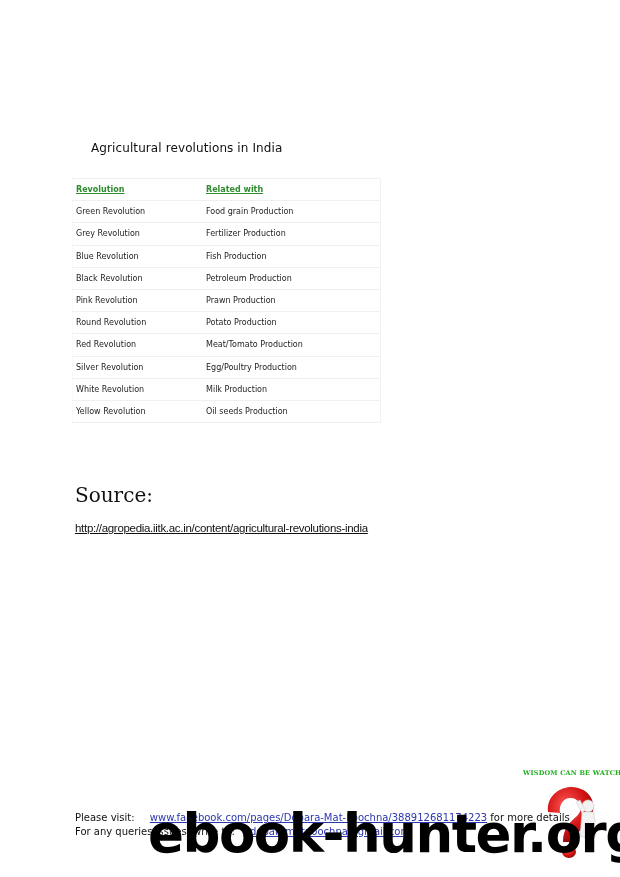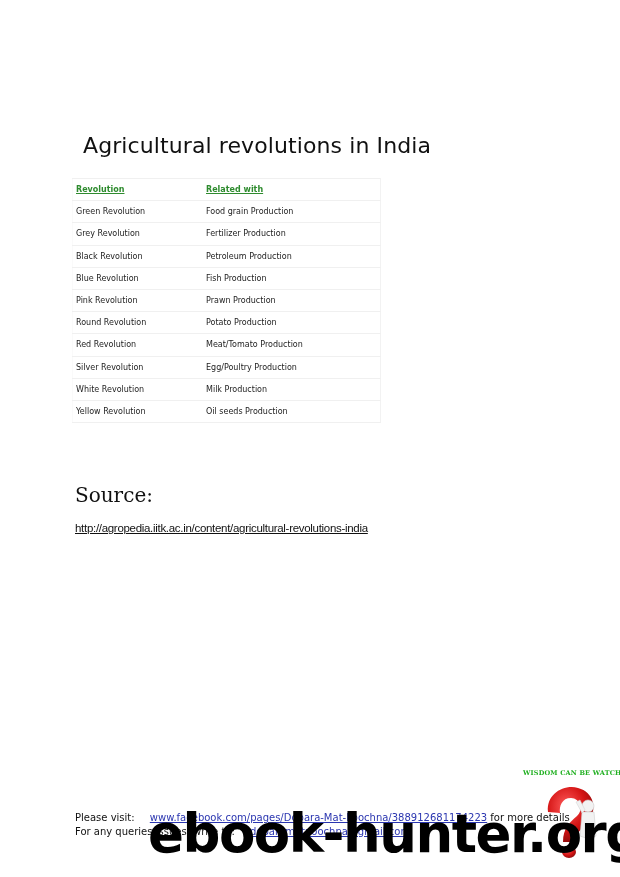--- a/index.html
+++ b/index.html
@@ -13,25 +13,25 @@
       position: relative;
       overflow: hidden;
       font-family: "DejaVu Sans", sans-serif;
       color: #111;
     }
     .page-title {
       position: absolute;
       left: 75px;
       top: 125px;
       font-family: "DejaVu Sans", sans-serif;
-      font-size: 22px;
+      font-size: 12px;
       font-weight: normal;
       letter-spacing: 0.1px;
       color: #111;
-      margin: 8px;
+      margin: 16px;
     }
     .rev-table {
       position: absolute;
       left: 72px;
       top: 178px;
       width: 309px;
       border-collapse: collapse;
       font-family: "DejaVu Sans", sans-serif;
       font-size: 8px;
     }
@@ -151,26 +151,26 @@
   <tbody>
     <tr>
       <td class="c1">Green Revolution</td>
       <td>Food grain Production</td>
     </tr>
     <tr>
       <td class="c1">Grey Revolution</td>
       <td>Fertilizer Production</td>
     </tr>
     <tr>
+      <td class="c1">Blue Revolution</td>
+      <td>Fish Production</td>
+    </tr>
+    <tr>
       <td class="c1">Black Revolution</td>
       <td>Petroleum Production</td>
-    </tr>
-    <tr>
-      <td class="c1">Blue Revolution</td>
-      <td>Fish Production</td>
     </tr>
     <tr>
       <td class="c1">Pink Revolution</td>
       <td>Prawn Production</td>
     </tr>
     <tr>
       <td class="c1">Round Revolution</td>
       <td>Potato Production</td>
     </tr>
     <tr>

